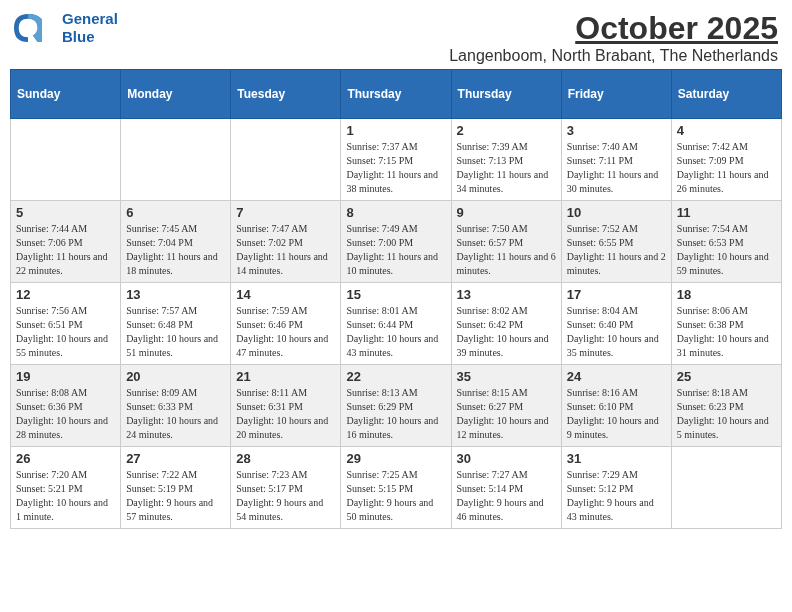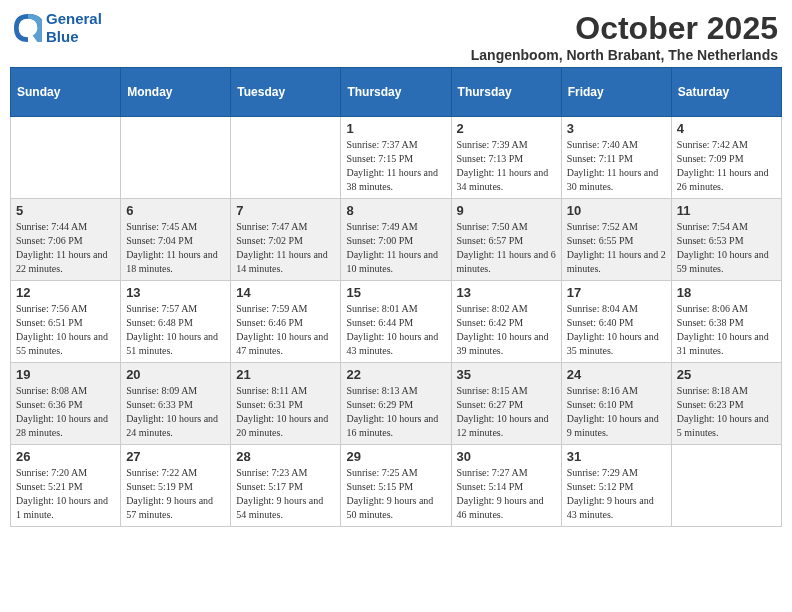--- a/index.html
+++ b/index.html
@@ -21,37 +21,37 @@
       display: flex;
       align-items: center;
       gap: 4px;
     }
     .logo-text {
       font-size: 15px;
       font-weight: bold;
       line-height: 1.2;
       color: #333;
     }
-    .logo-blue { color: #1a5fa8; }
+    .logo-blue { color: #1a5fa8; margin-left: 16px; }
     .logo-icon {
       width: 28px;
       height: 28px;
     }
     .title-section {
       text-align: right;
     }
     .month-title {
       font-size: 32px;
       font-weight: bold;
       color: #333;
+      text-decoration: underline;
     }
     .subtitle {
-      font-size: 14px;
-      color: #333;
-      font-weight: bold;
+      font-size: 16px;
+      color: #333;
     }
     .calendar {
       width: 100%;
       border-collapse: collapse;
       border: 1px solid #ccc;
     }
     .calendar th {
       background-color: #2a6db5;
       color: #fff;
       font-size: 12px;

